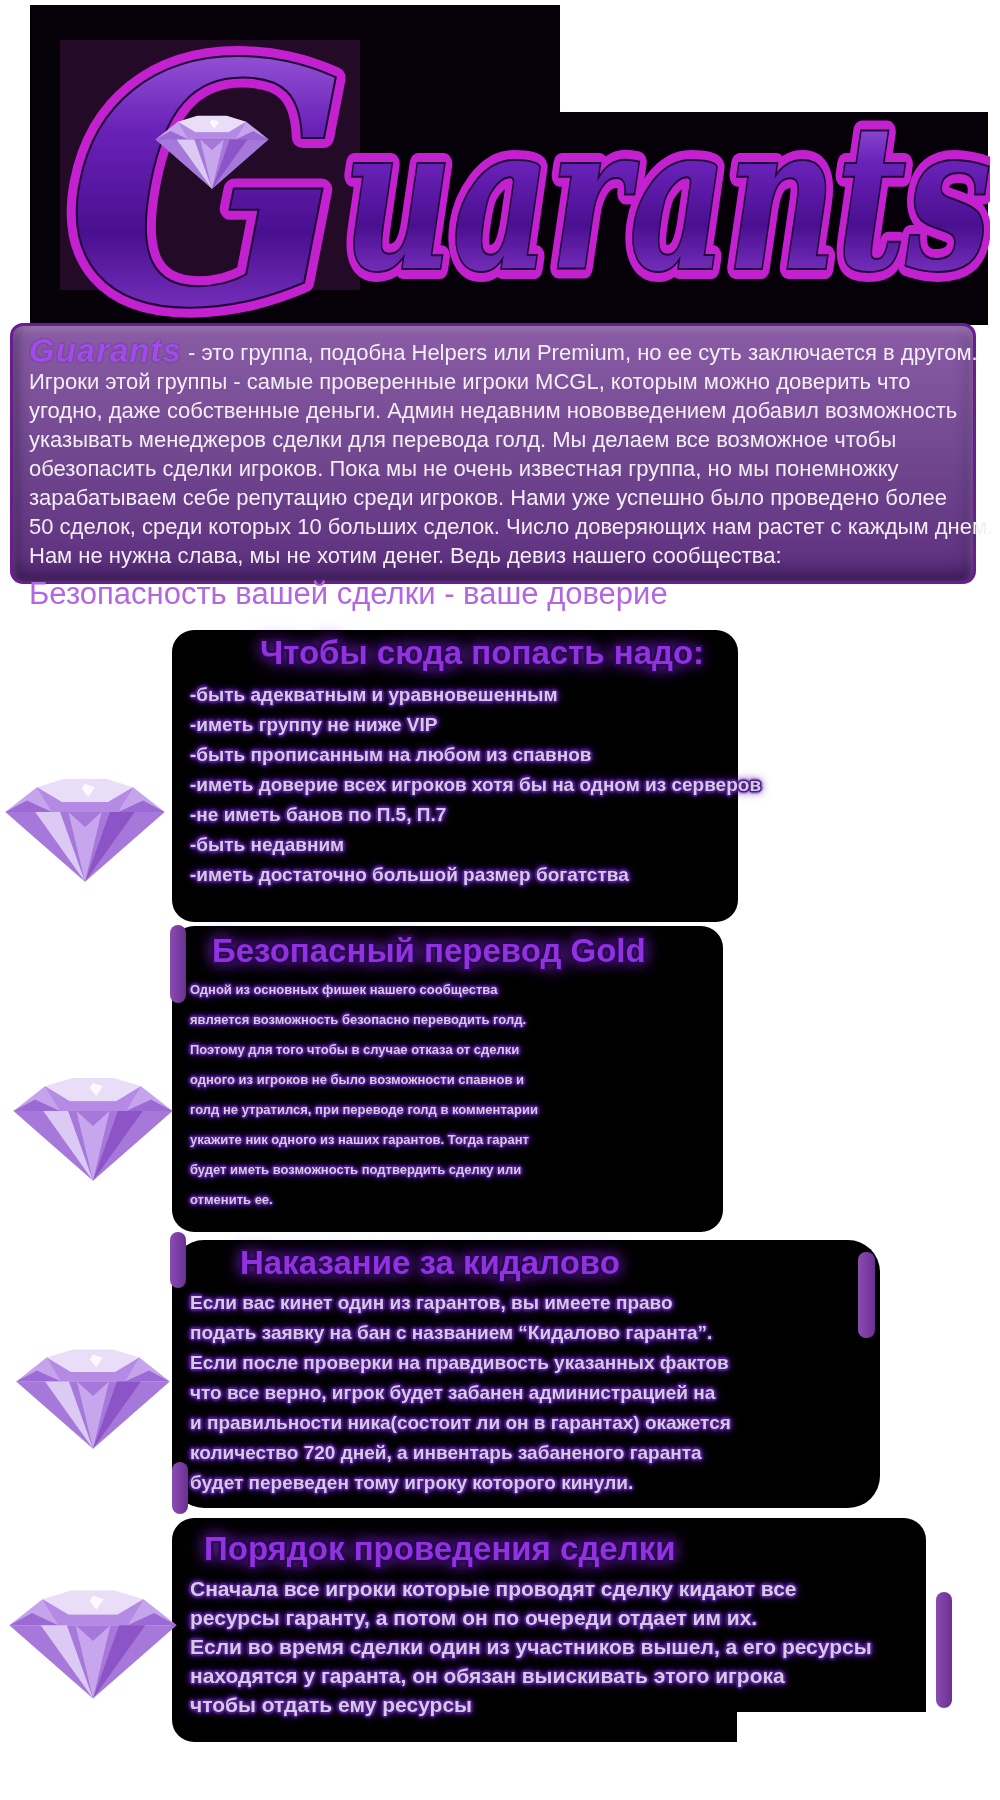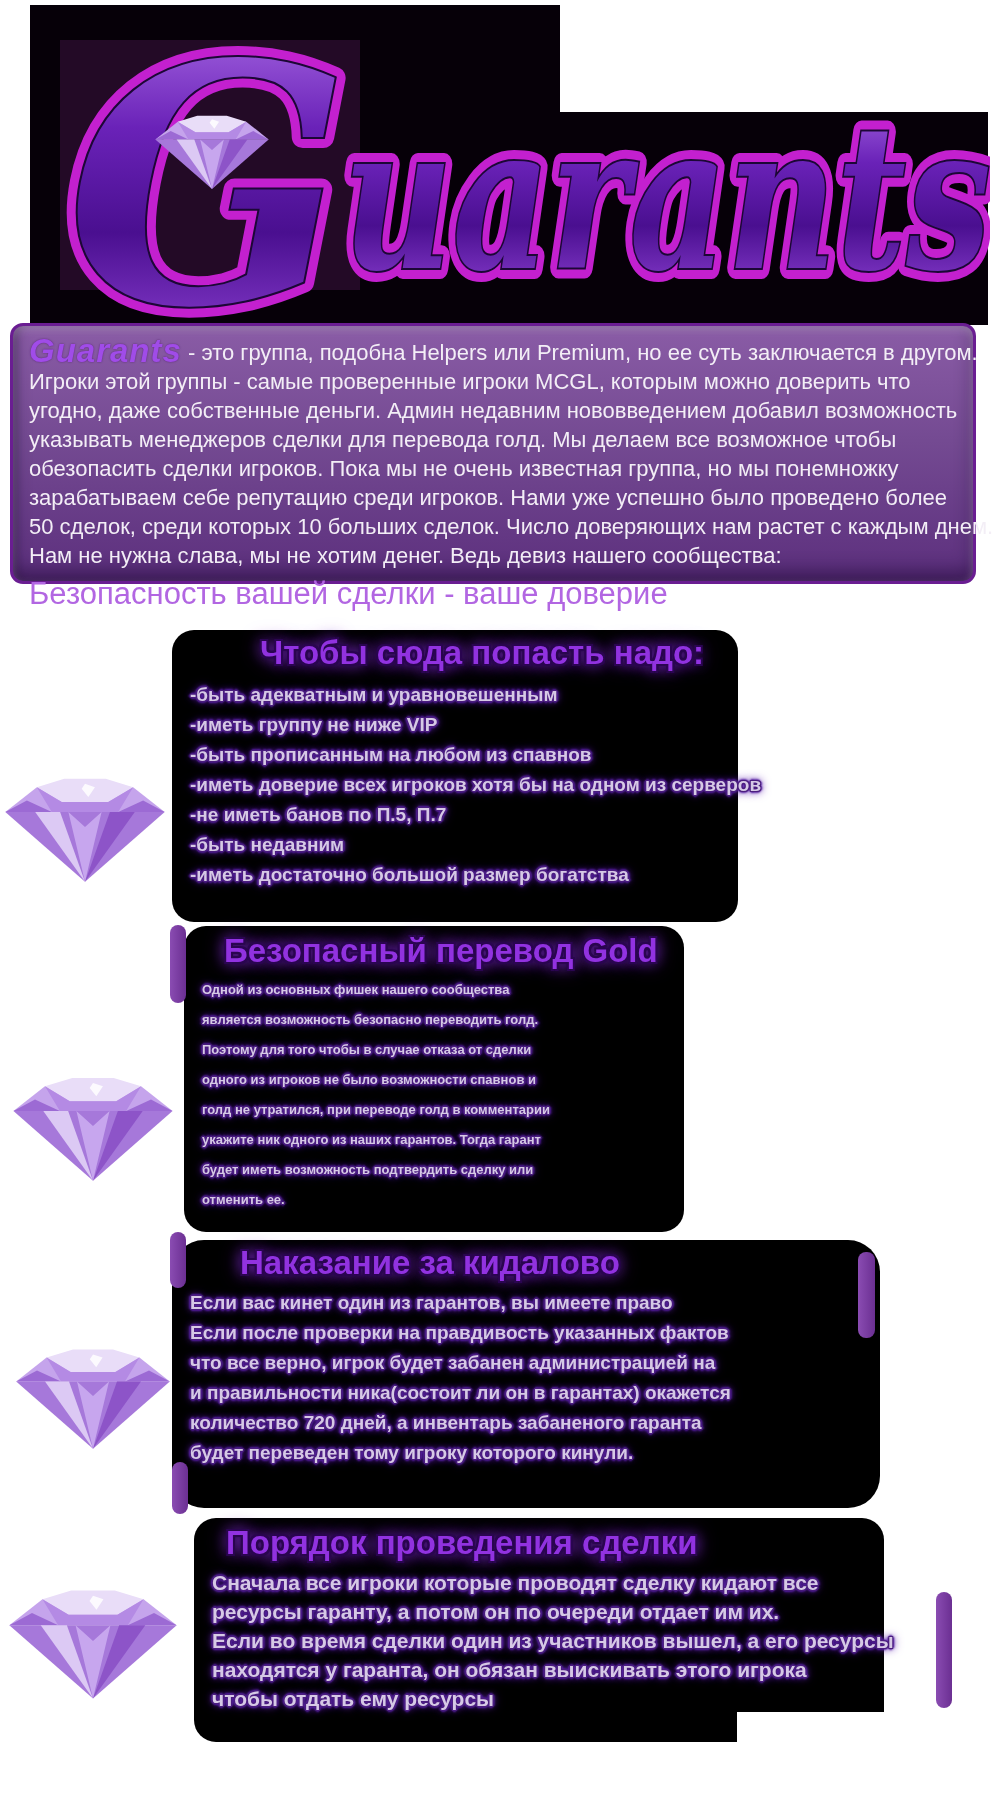--- a/index.html
+++ b/index.html
@@ -36,29 +36,29 @@
       text-shadow:-2px -2px 0 #2a0550, 2px -2px 0 #2a0550, -2px 2px 0 #2a0550, 2px 2px 0 #2a0550,
                   0 0 4px #10022a, 0 0 14px #8a2fe0, 0 0 20px #6a1fb0;}
   .sec-line{font-weight:bold;white-space:nowrap;
       text-shadow:-1px -1px 0 #4a1d7e, 1px -1px 0 #4a1d7e, -1px 1px 0 #4a1d7e, 1px 1px 0 #4a1d7e,
                   -2px 0 2px #551fa0, 2px 0 2px #551fa0, 0 -2px 2px #551fa0, 0 2px 2px #551fa0,
                   0 0 7px #6a2ab8, 0 0 11px #5a1fa8;}
   #sec1{left:172px;top:630px;width:566px;height:292px;padding-top:4px;}
   #sec1 .sec-title{margin-left:70px;}
   #sec1 .sec-line{font-size:19px;line-height:30px;}
   #sec1 .sec-body{margin-top:8px;}
-  #sec2{left:172px;top:926px;width:500px;height:306px;padding-top:6px;margin-left:12px;}
+  #sec2{left:172px;top:926px;width:551px;height:306px;padding-top:6px;}
   #sec2 .sec-title{margin-left:22px;}
   #sec2 .sec-line{font-size:13px;line-height:30px;}
   #sec2 .sec-body{margin-top:5px;}
   #sec3{left:172px;top:1240px;width:708px;height:268px;padding-top:4px;border-radius:32px;}
   #sec3 .sec-title{margin-left:50px;}
   #sec3 .sec-line{font-size:19px;line-height:30px;}
   #sec3 .sec-body{margin-top:6px;}
-  #sec4{left:172px;top:1518px;width:690px;height:224px;padding-top:6px;margin-left:22px;}
+  #sec4{left:172px;top:1518px;width:754px;height:224px;padding-top:12px;}
   #sec4 .sec-title{margin-left:14px;}
   #sec4 .sec-line{font-size:21px;line-height:29px;}
   #sec4 .sec-body{margin-top:6px;}
 
   .white-notch{position:absolute;left:737px;top:1712px;width:263px;height:34px;background:#ffffff;}
 
   
   .pbar{position:absolute;background:linear-gradient(90deg,#8a4cb2,#6b2f92);border-radius:8px;}
   #barA{left:170px;top:925px;width:16px;height:78px;}
   #barB{left:170px;top:1232px;width:16px;height:56px;}
@@ -155,20 +155,21 @@
       <div class="sec-line">укажите ник одного из наших гарантов. Тогда гарант</div>
       <div class="sec-line">будет иметь возможность подтвердить сделку или</div>
       <div class="sec-line">отменить ее.</div>
     </div>
   </div>
 
   <div class="sec" id="sec3">
     <div class="sec-title">Наказание за кидалово</div>
     <div class="sec-body">
       <div class="sec-line">Если вас кинет один из гарантов, вы имеете право</div>
+      <div class="sec-line">подать заявку на бан с названием “Кидалово гаранта”.</div>
       <div class="sec-line">Если после проверки на правдивость указанных фактов</div>
       <div class="sec-line">что все верно, игрок будет забанен администрацией на</div>
       <div class="sec-line">и правильности ника(состоит ли он в гарантах) окажется</div>
       <div class="sec-line">количество 720 дней, а инвентарь забаненого гаранта</div>
       <div class="sec-line">будет переведен тому игроку которого кинули.</div>
     </div>
   </div>
 
   <div class="sec" id="sec4">
     <div class="sec-title">Порядок проведения сделки</div>

